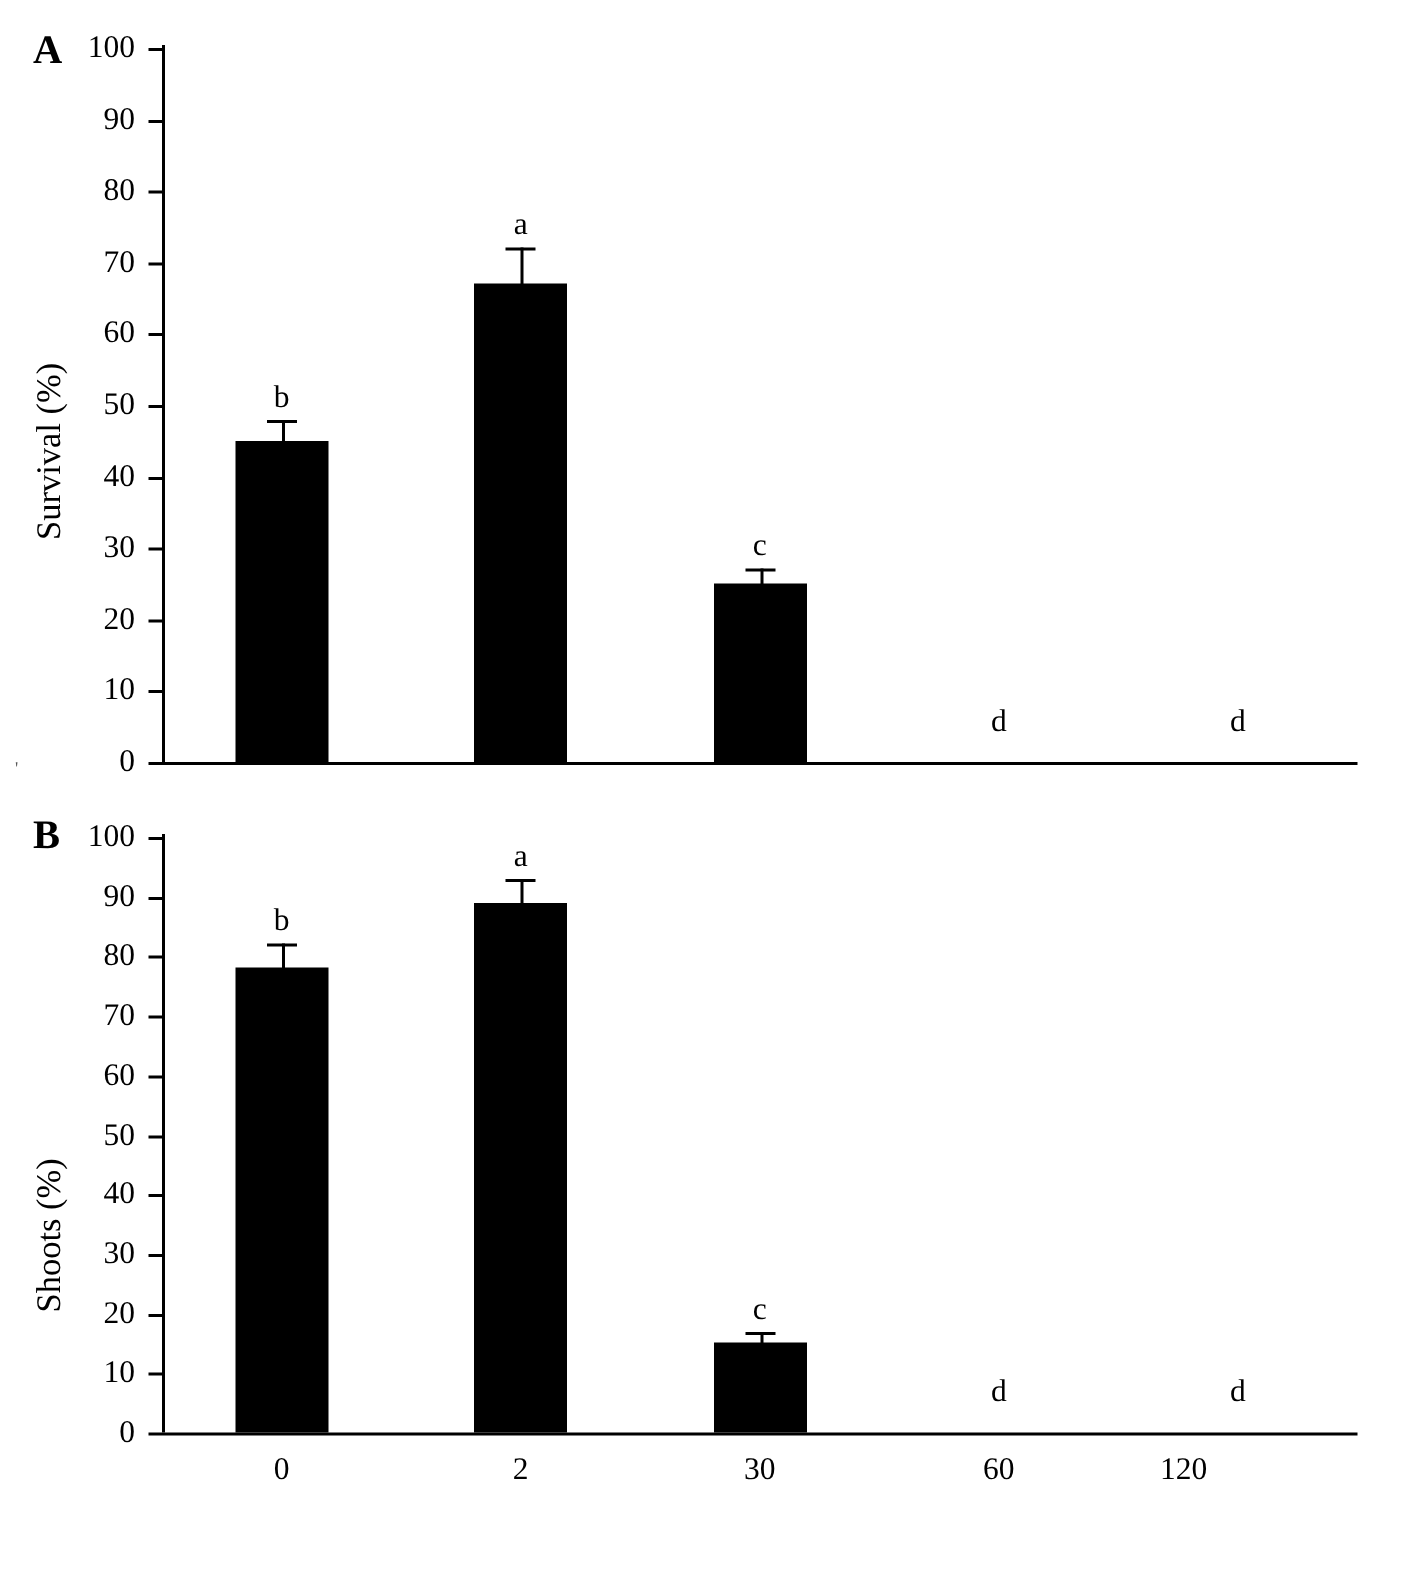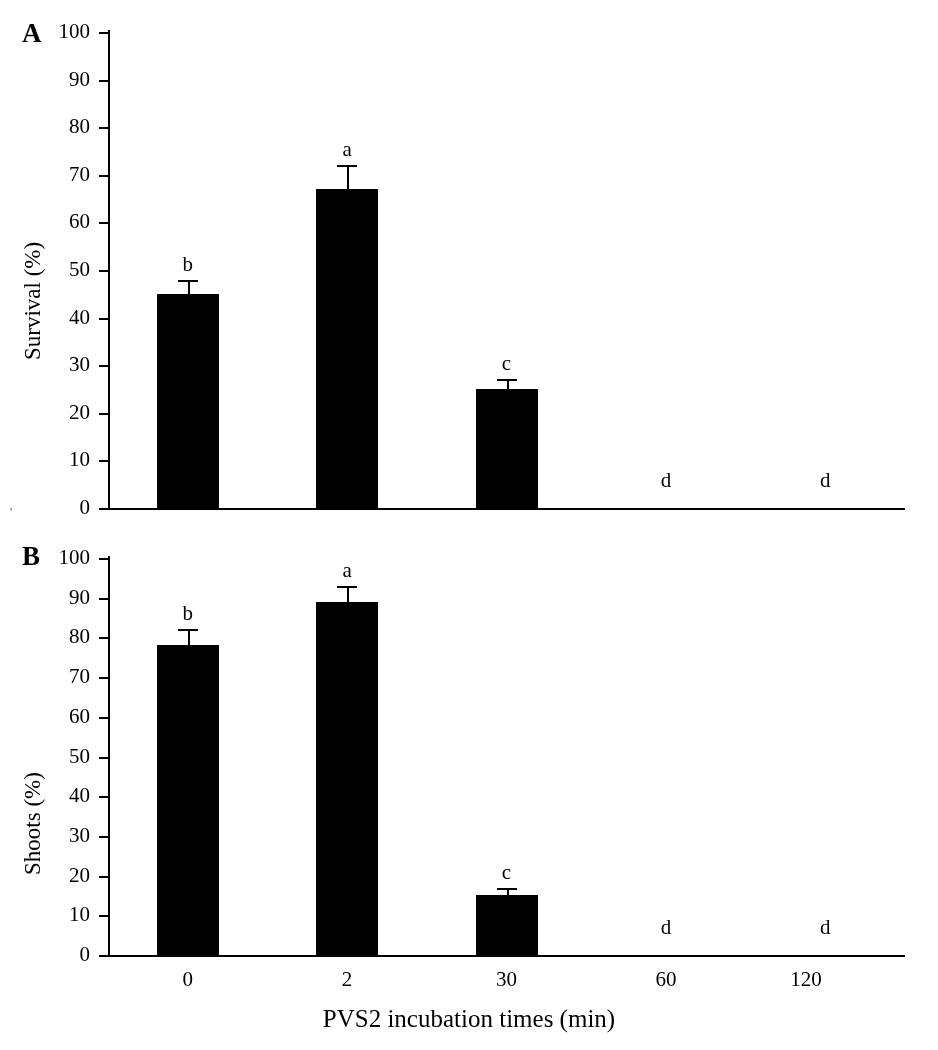--- a/index.html
+++ b/index.html
@@ -208,18 +208,17 @@
       <div class="xlabel" style="left: 317.1px; top: 444px;">2</div>
       <div class="bar" style="left: 475.5px; top: 370.45px; width: 62px; height: 59.55px;"></div>
       <div class="errbar" style="left: 506.5px; top: 362.51px; height: 15.88px;"></div>
       <div class="errcap" style="left: 496.5px; top: 362.51px; width: 20px;"></div>
       <div class="errcap" style="left: 496.5px; top: 378.39px; width: 20px;"></div>
       <div class="siglabel" style="left: 486.5px; top: 336.51px;">c</div>
       <div class="xlabel" style="left: 476.5px; top: 444px;">30</div>
       <div class="siglabel" style="left: 645.9px; top: 392px;">d</div>
       <div class="xlabel" style="left: 635.9px; top: 444px;">60</div>
       <div class="siglabel" style="left: 805.3px; top: 392px;">d</div>
-      <div class="xlabel" style="left: 776px; top: 444px;">120</div>
+      <div class="xlabel" style="left: 759px; top: 444px;">120</div>
     </div>
 
-  <div id="xaxis-title">PVS2 incubation times (min)</div>
   <div class="stray-mark" style="left:10px; top:505px;">'</div>
 </div>
 
 </body></html>

